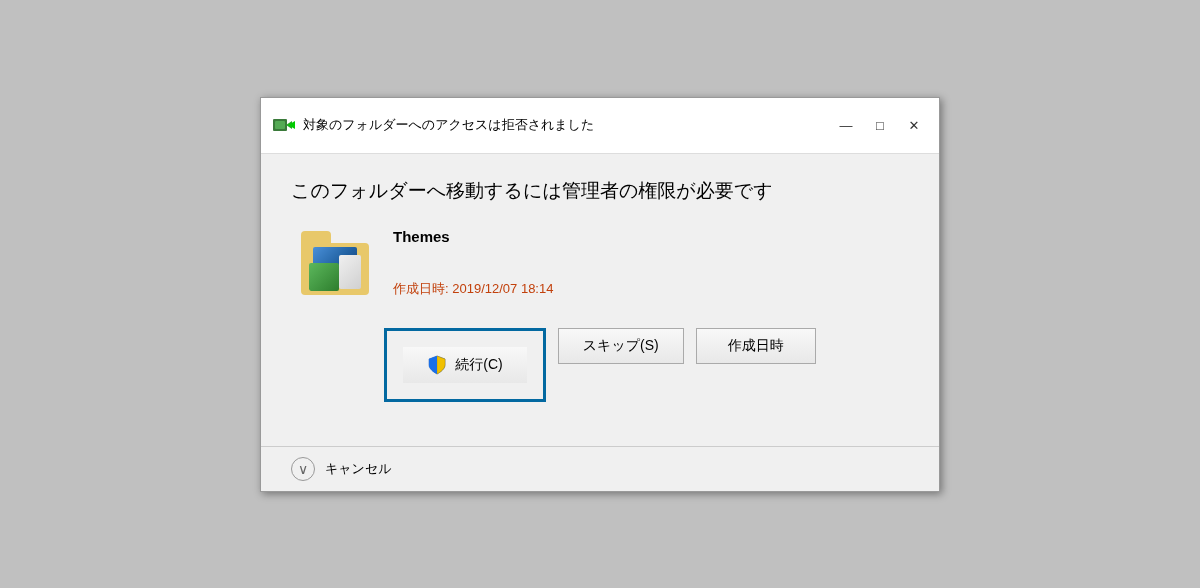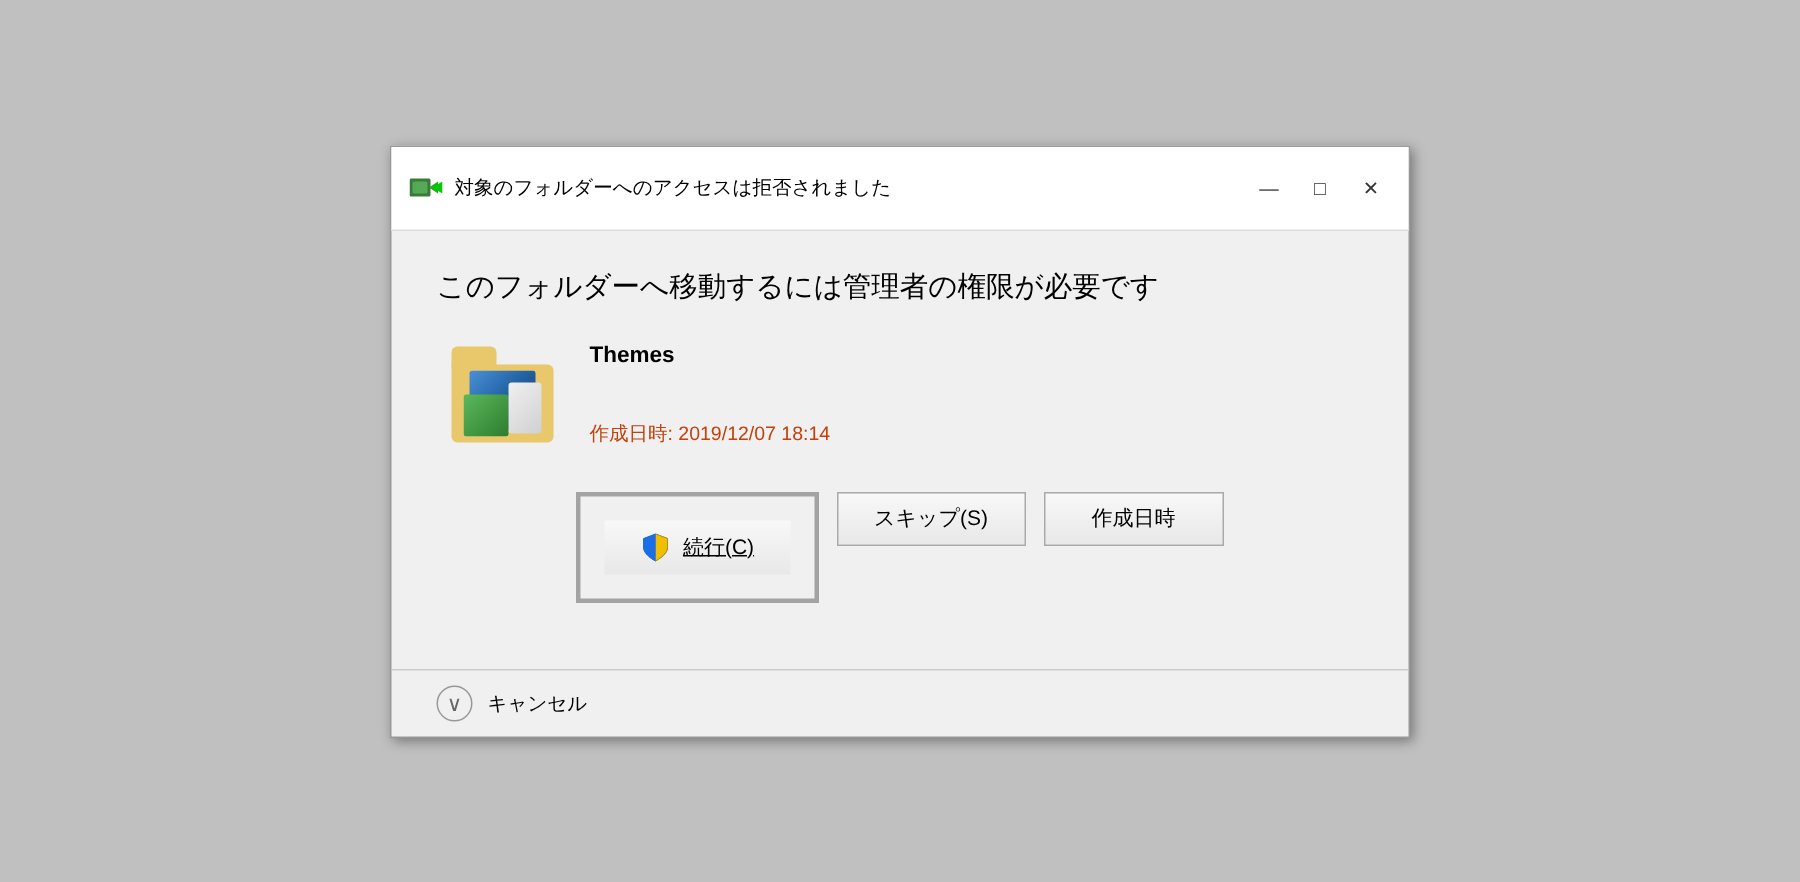--- a/index.html
+++ b/index.html
@@ -198,24 +198,23 @@
       gap: 8px;
     }
 
     .btn-continue {
       border: none;
       background: linear-gradient(to bottom, #f8f8f8, #e8e8e8);
       box-shadow: none;
     }
 
     .btn-continue-wrapper {
-      border: 3px solid #a3a3a3;
+      border: 3px solid #0369a1;
       padding: 16px;
       display: flex;
-      text-decoration: underline;
     }
 
     .shield-icon {
       width: 20px;
       height: 20px;
       flex-shrink: 0;
     }
 
     .divider {
       border: none;

